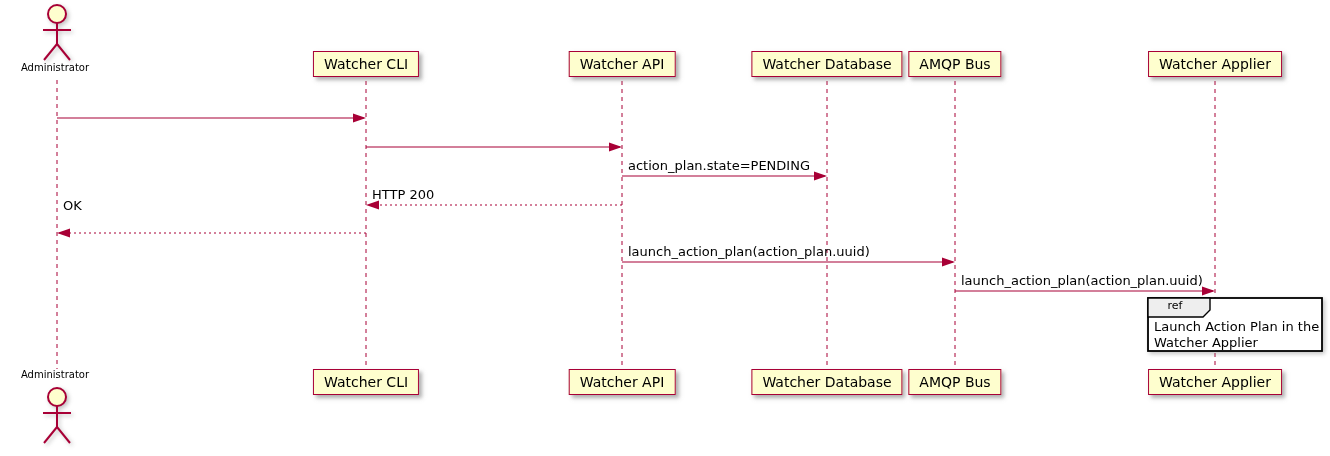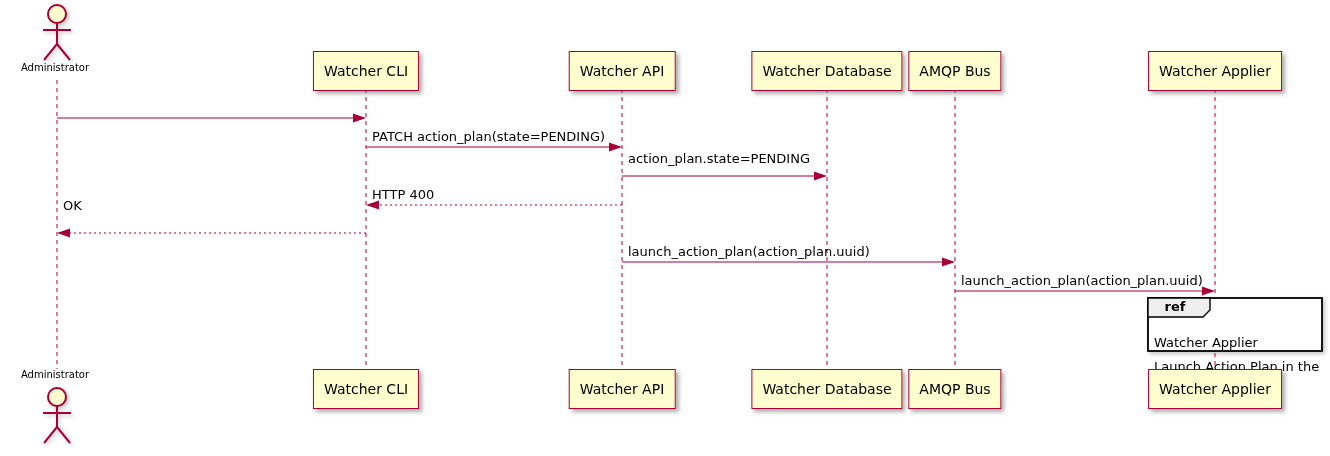--- a/index.html
+++ b/index.html
@@ -9,21 +9,21 @@
     height: 456px;
     background: #ffffff;
     font-family: "DejaVu Sans", "Liberation Sans", sans-serif;
     overflow: hidden;
   }
   #lines-layer { position: absolute; left: 0; top: 0; }
   #nodes-layer { position: absolute; left: 0; top: 0; width: 100%; height: 100%; }
   .pbox {
     position: absolute;
     transform: translateX(-50%);
-    height: 40px;
+    height: 26px;
     box-sizing: border-box;
     background: var(--pfill, #FEFECE);
     border: 1.5px solid var(--pborder, #A80036);
     display: flex;
     align-items: center;
     padding: 0 10px;
     font-size: 14px;
     color: var(--txt, #000);
     white-space: nowrap;
     box-shadow: 3px 3px 4px rgba(110,110,110,0.55);
@@ -36,22 +36,22 @@
     white-space: nowrap;
   }
   .msg-label {
     position: absolute;
     font-size: 13px;
     color: var(--txt, #000);
     white-space: nowrap;
   }
   .ref-kw {
     position: absolute;
-    font-size: 13px;
-    font-weight: bold;
+    font-size: 11px;
+    font-weight: normal;
     color: var(--txt, #000);
   }
   .ref-line {
     position: absolute;
     font-size: 13px;
     line-height: 15px;
     color: var(--txt, #000);
     white-space: nowrap;
   }
   .shadowed { filter: drop-shadow(2px 2px 2px rgba(120,120,120,0.45)); }
@@ -94,28 +94,27 @@
       <line x1="622" y1="262" x2="953" y2="262" stroke="#A80036" stroke-width="1.2"></line>
       <polygon points="955,262 942,257.5 942,266.5" fill="#A80036"></polygon>
       <line x1="955" y1="291" x2="1213" y2="291" stroke="#A80036" stroke-width="1.2"></line>
       <polygon points="1215,291 1202,286.5 1202,295.5" fill="#A80036"></polygon>
       <g class="shadowed">
         <rect x="1148" y="298" width="174" height="53" fill="#FFFFFF" stroke="#000000" stroke-width="1.8"></rect>
         <path d="M1148,298 h62 v12 l-7,7 h-55 z" fill="#EEEEEE" stroke="#000000" stroke-width="1.4"></path>
       </g>
     </svg>
   <div id="nodes-layer">
-      <div class="msg-label" style="left: 372px; top: 129px;">PATCH action_plan(state=PENDING)</div>
-      <div class="msg-label" style="left: 628px; top: 151px;">action_plan.state=PENDING</div>
-      <div class="msg-label" style="left: 372px; top: 187px;">HTTP 400</div>
+      <div class="msg-label" style="left: 628px; top: 158px;">action_plan.state=PENDING</div>
+      <div class="msg-label" style="left: 372px; top: 187px;">HTTP 200</div>
       <div class="msg-label" style="left: 63px; top: 198px;">OK</div>
       <div class="msg-label" style="left: 628px; top: 244px;">launch_action_plan(action_plan.uuid)</div>
       <div class="msg-label" style="left: 961px; top: 273px;">launch_action_plan(action_plan.uuid)</div>
       <div class="ref-kw" style="left: 1148px; top: 299px; width: 54px; text-align: center;">ref</div>
-      <div class="ref-line" style="left: 1154px; top: 319px; margin-top: 40px;">Launch Action Plan in the</div>
+      <div class="ref-line" style="left: 1154px; top: 319px;">Launch Action Plan in the</div>
       <div class="ref-line" style="left: 1154px; top: 335px;">Watcher Applier</div>
       <div class="pbox" style="left: 366px; top: 51px;">Watcher CLI</div>
       <div class="pbox" style="left: 366px; top: 369px;">Watcher CLI</div>
       <div class="pbox" style="left: 622px; top: 51px;">Watcher API</div>
       <div class="pbox" style="left: 622px; top: 369px;">Watcher API</div>
       <div class="pbox" style="left: 827px; top: 51px;">Watcher Database</div>
       <div class="pbox" style="left: 827px; top: 369px;">Watcher Database</div>
       <div class="pbox" style="left: 955px; top: 51px;">AMQP Bus</div>
       <div class="pbox" style="left: 955px; top: 369px;">AMQP Bus</div>
       <div class="pbox" style="left: 1215px; top: 51px;">Watcher Applier</div>

